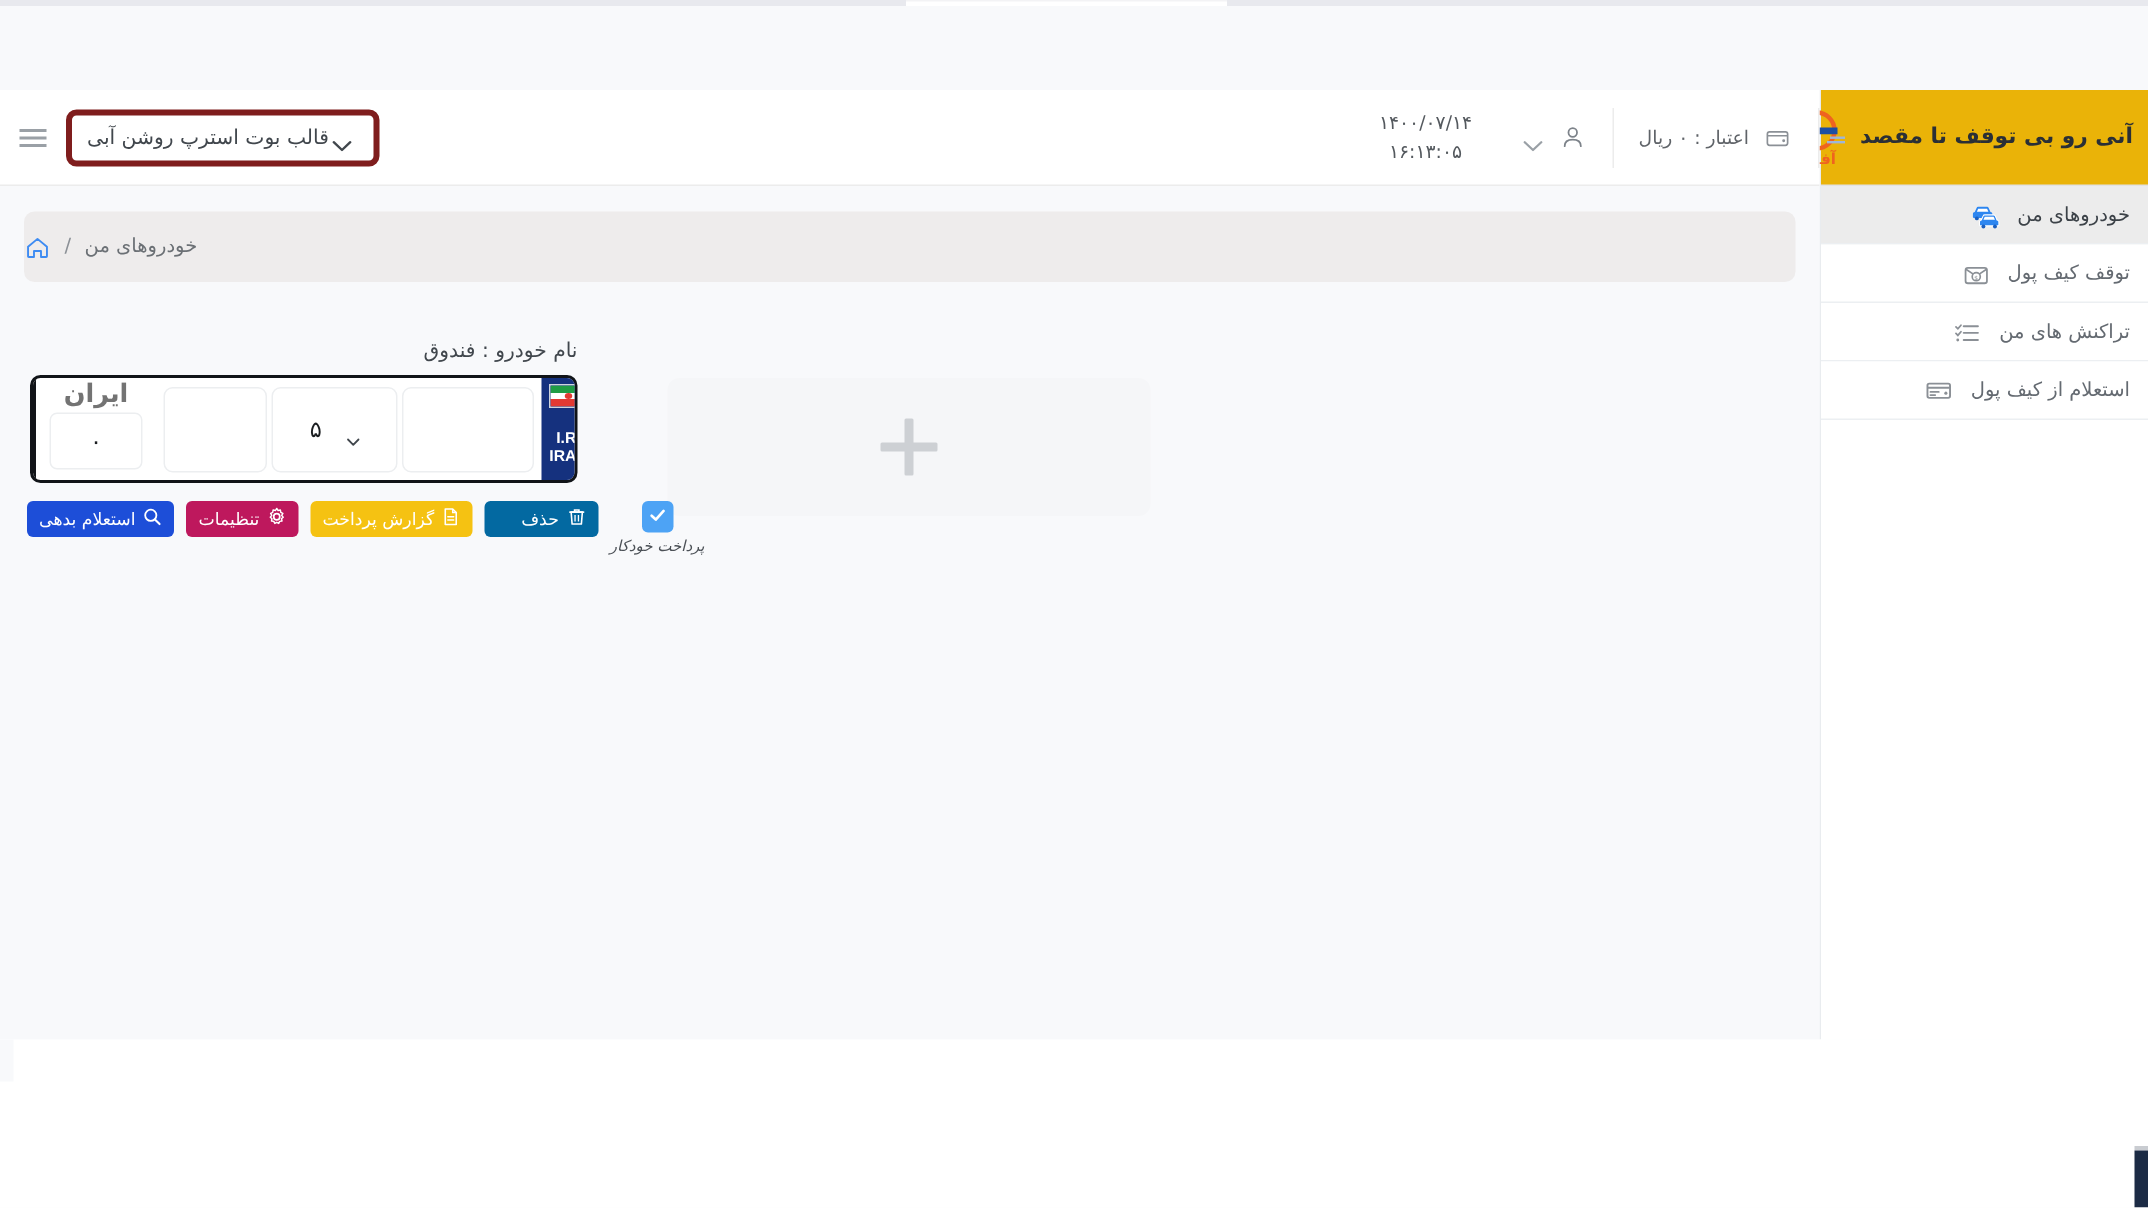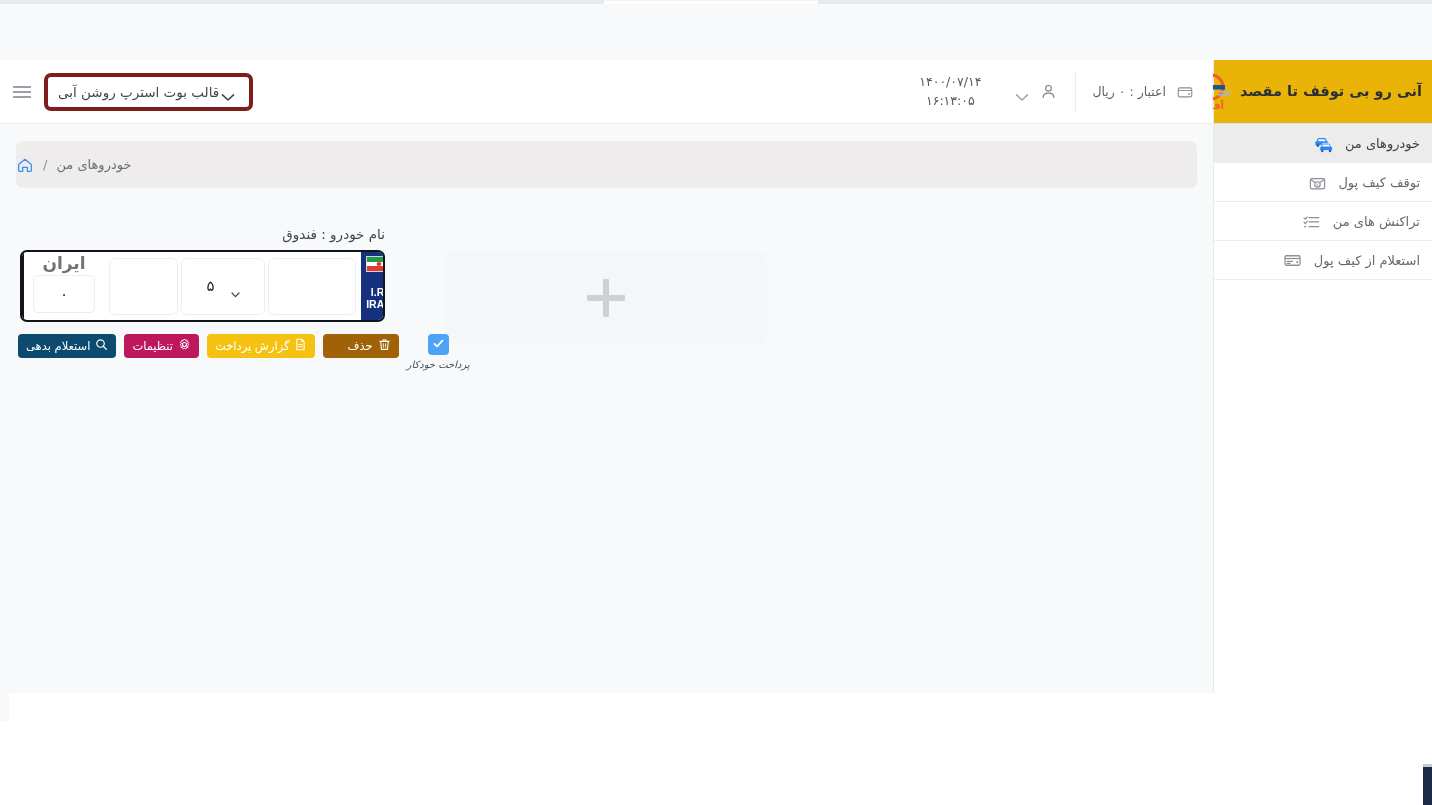--- a/index.html
+++ b/index.html
@@ -368,24 +368,24 @@
     align-items: center;
     gap: 5px;
     padding: 0 8px;
     font-size: 11.5px;
     color: #ffffff;
     cursor: pointer;
     white-space: nowrap;
     font-family: "DejaVu Sans", "Liberation Sans", sans-serif;
   }
   .btn svg { flex: 0 0 auto; }
-  .btn-inquiry { background: #0c4a6e; }
+  .btn-inquiry { background: #1d4ed8; }
   .btn-settings { background: #be185d; }
   .btn-report  { background: #f5c212; color: #ffffff; }
-  .btn-delete  { background: #a16207; padding-left: 24px; }
+  .btn-delete  { background: #0369a1; padding-left: 24px; }
 
   .autopay {
     display: flex;
     flex-direction: column;
     align-items: center;
     gap: 4px;
     margin-right: 10px;
   }
   .checkbox {
     width: 21px; height: 21px;

